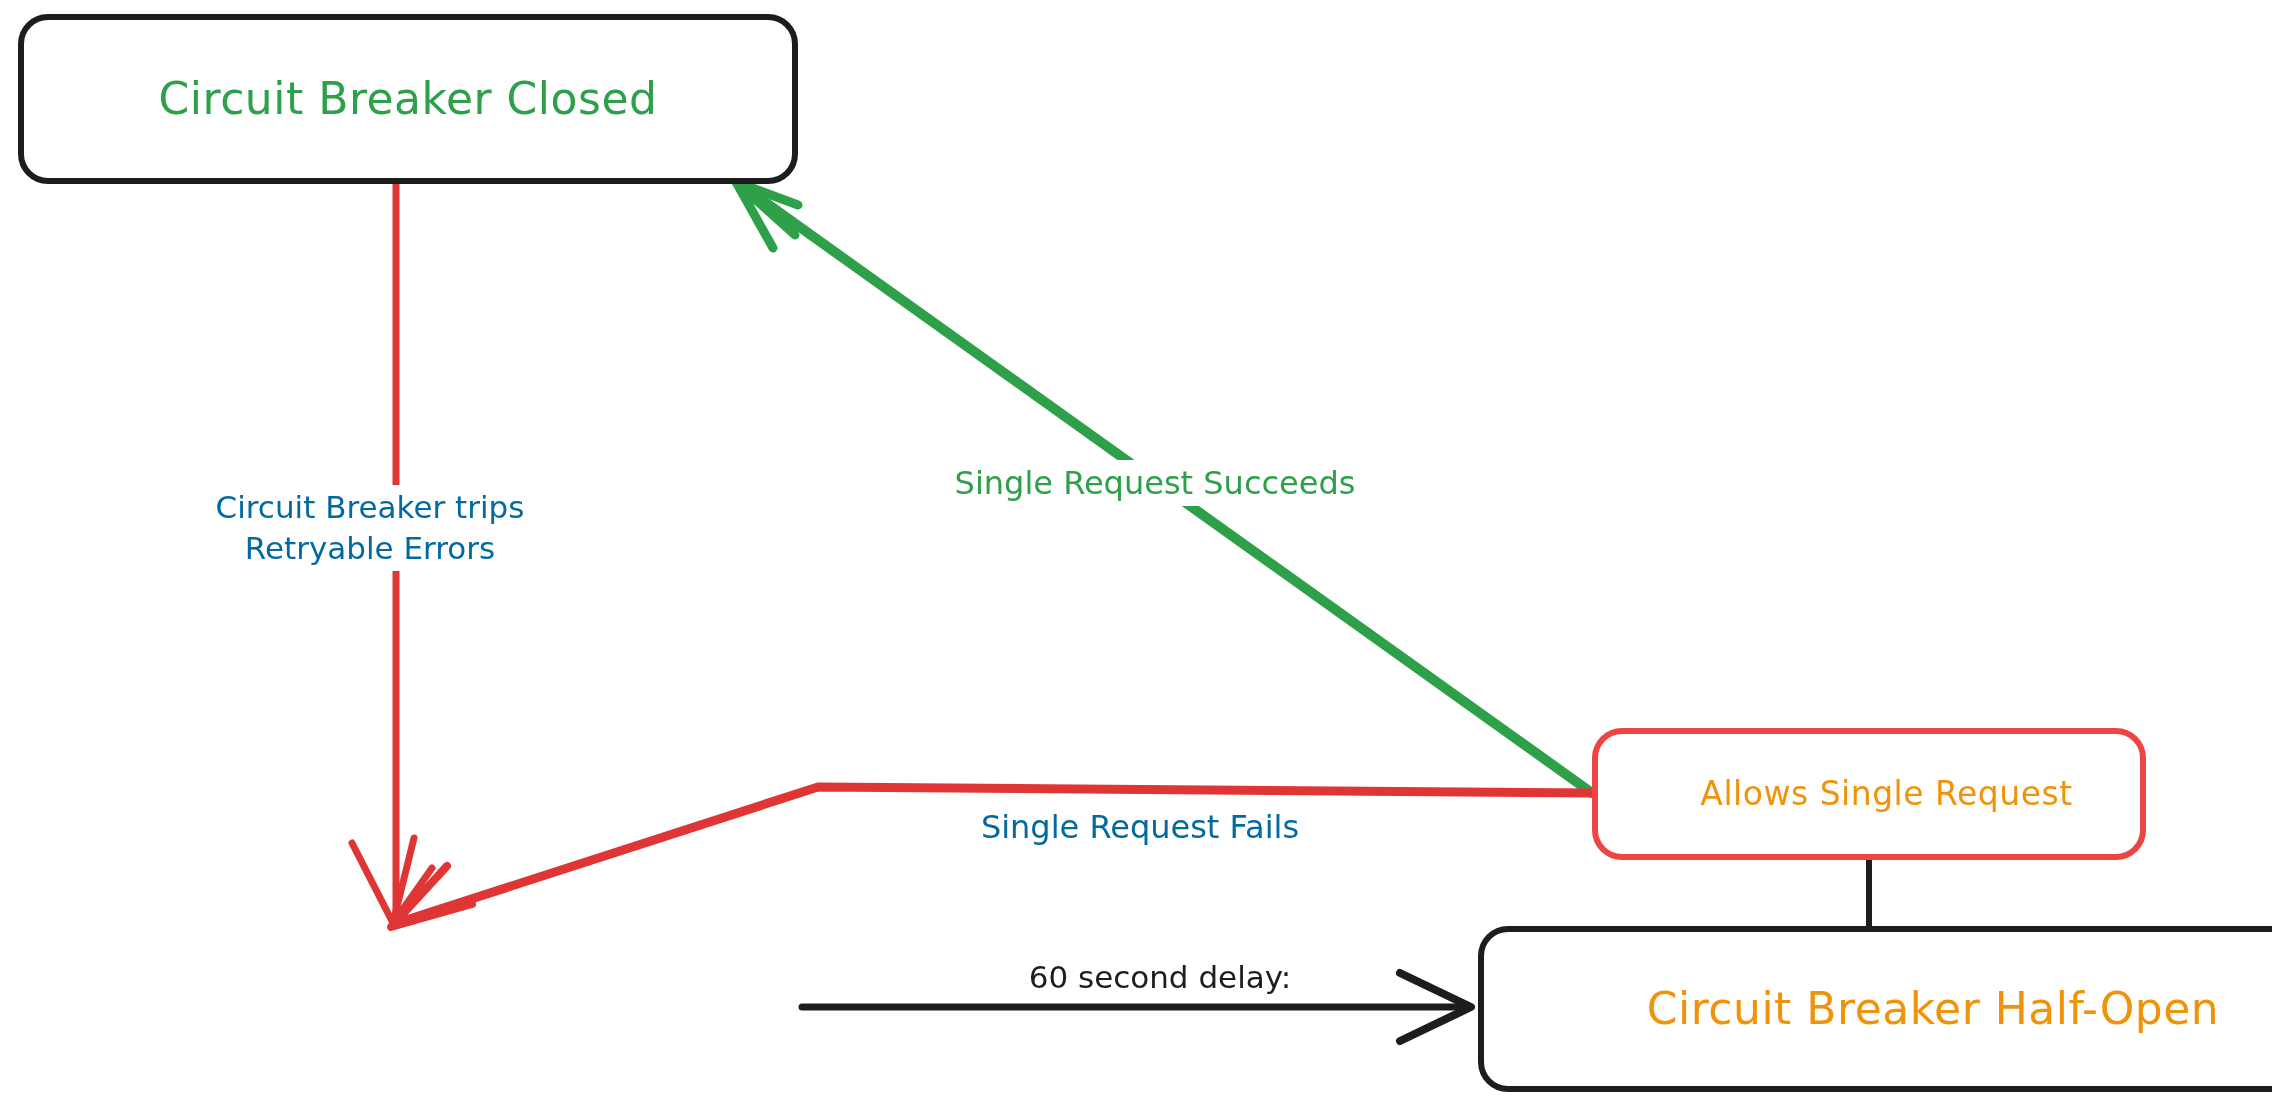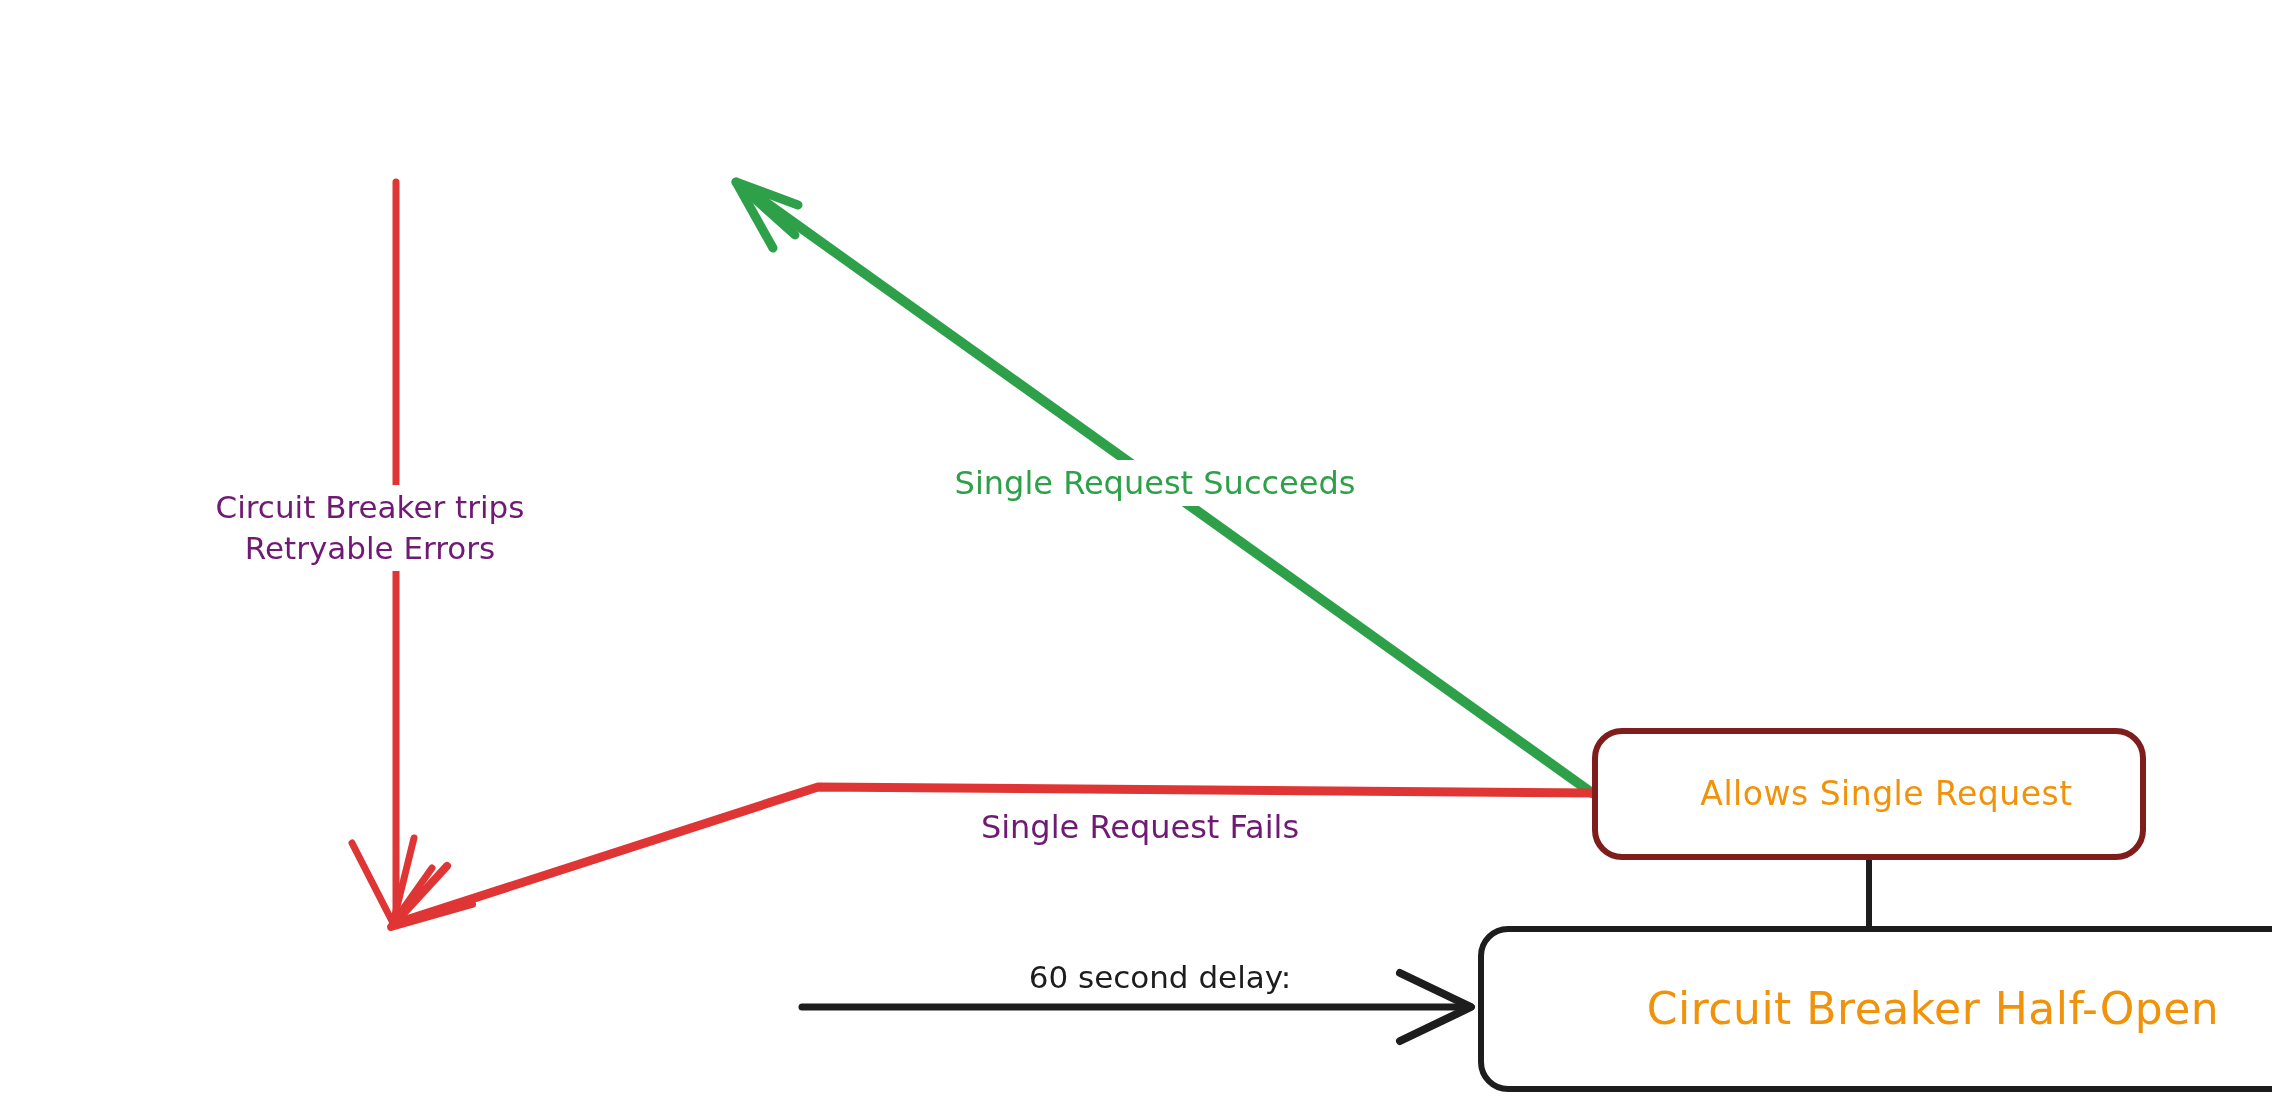--- a/index.html
+++ b/index.html
@@ -32,33 +32,33 @@
     align-items: center;
     justify-content: center;
     background: #ffffff;
     border-radius: 30px;
     z-index: 3;
   }
   .node-black {
     border: 6px solid #1d1d1d;
   }
   .node-orange {
-    border: 6px solid #7f1d1d;
+    border: 6px solid #ef4444;
     padding-left: 35px;
   }
   .node-label {
     font-family: "DejaVu Sans", sans-serif;
     font-weight: 400;
     letter-spacing: 0.5px;
     white-space: nowrap;
     text-align: center;
     line-height: 1.2;
   }
   .label-green   { color: #2fa04a; }
-  .label-red     { color: #701a75; }
+  .label-red     { color: #0369a1; }
   .label-orange  { color: #f0930b; }
   .label-black   { color: #1d1d1d; }
 
   #node-closed    { left: 18px;   top: 14px;   width: 780px;  height: 170px; }
   #node-open      { left: 22px;   top: 926px;  width: 780px;  height: 166px; }
   #node-halfopen  { left: 1478px; top: 926px;  width: 910px;  height: 166px; }
   #node-allows    { left: 1592px; top: 728px;  width: 554px;  height: 132px; }
 
   #node-closed   .node-label { font-size: 44px; }
   #node-open     .node-label { font-size: 44px; }
@@ -121,20 +121,23 @@
     <g>
       <path d="M802,1007 L1462,1007" stroke="#1d1d1d" stroke-width="7" fill="none" stroke-linecap="round"></path>
       <path d="M1400,973 L1471,1007 L1400,1041" stroke="#1d1d1d" stroke-width="8" fill="none" stroke-linecap="round" stroke-linejoin="round"></path>
     </g>
 
     <g>
       <path d="M1869,860 L1869,926" stroke="#1d1d1d" stroke-width="6" fill="none" stroke-linecap="round"></path>
     </g>
   </svg>
 
+  <div class="node node-black" id="node-closed">
+    <span class="node-label label-green">Circuit Breaker Closed</span>
+  </div>
 
 
   <div class="node node-black" id="node-halfopen">
     <span class="node-label label-orange">Circuit Breaker Half-Open</span>
   </div>
 
   <div class="node node-orange" id="node-allows">
     <span class="node-label label-orange">Allows Single Request</span>
   </div>
 

